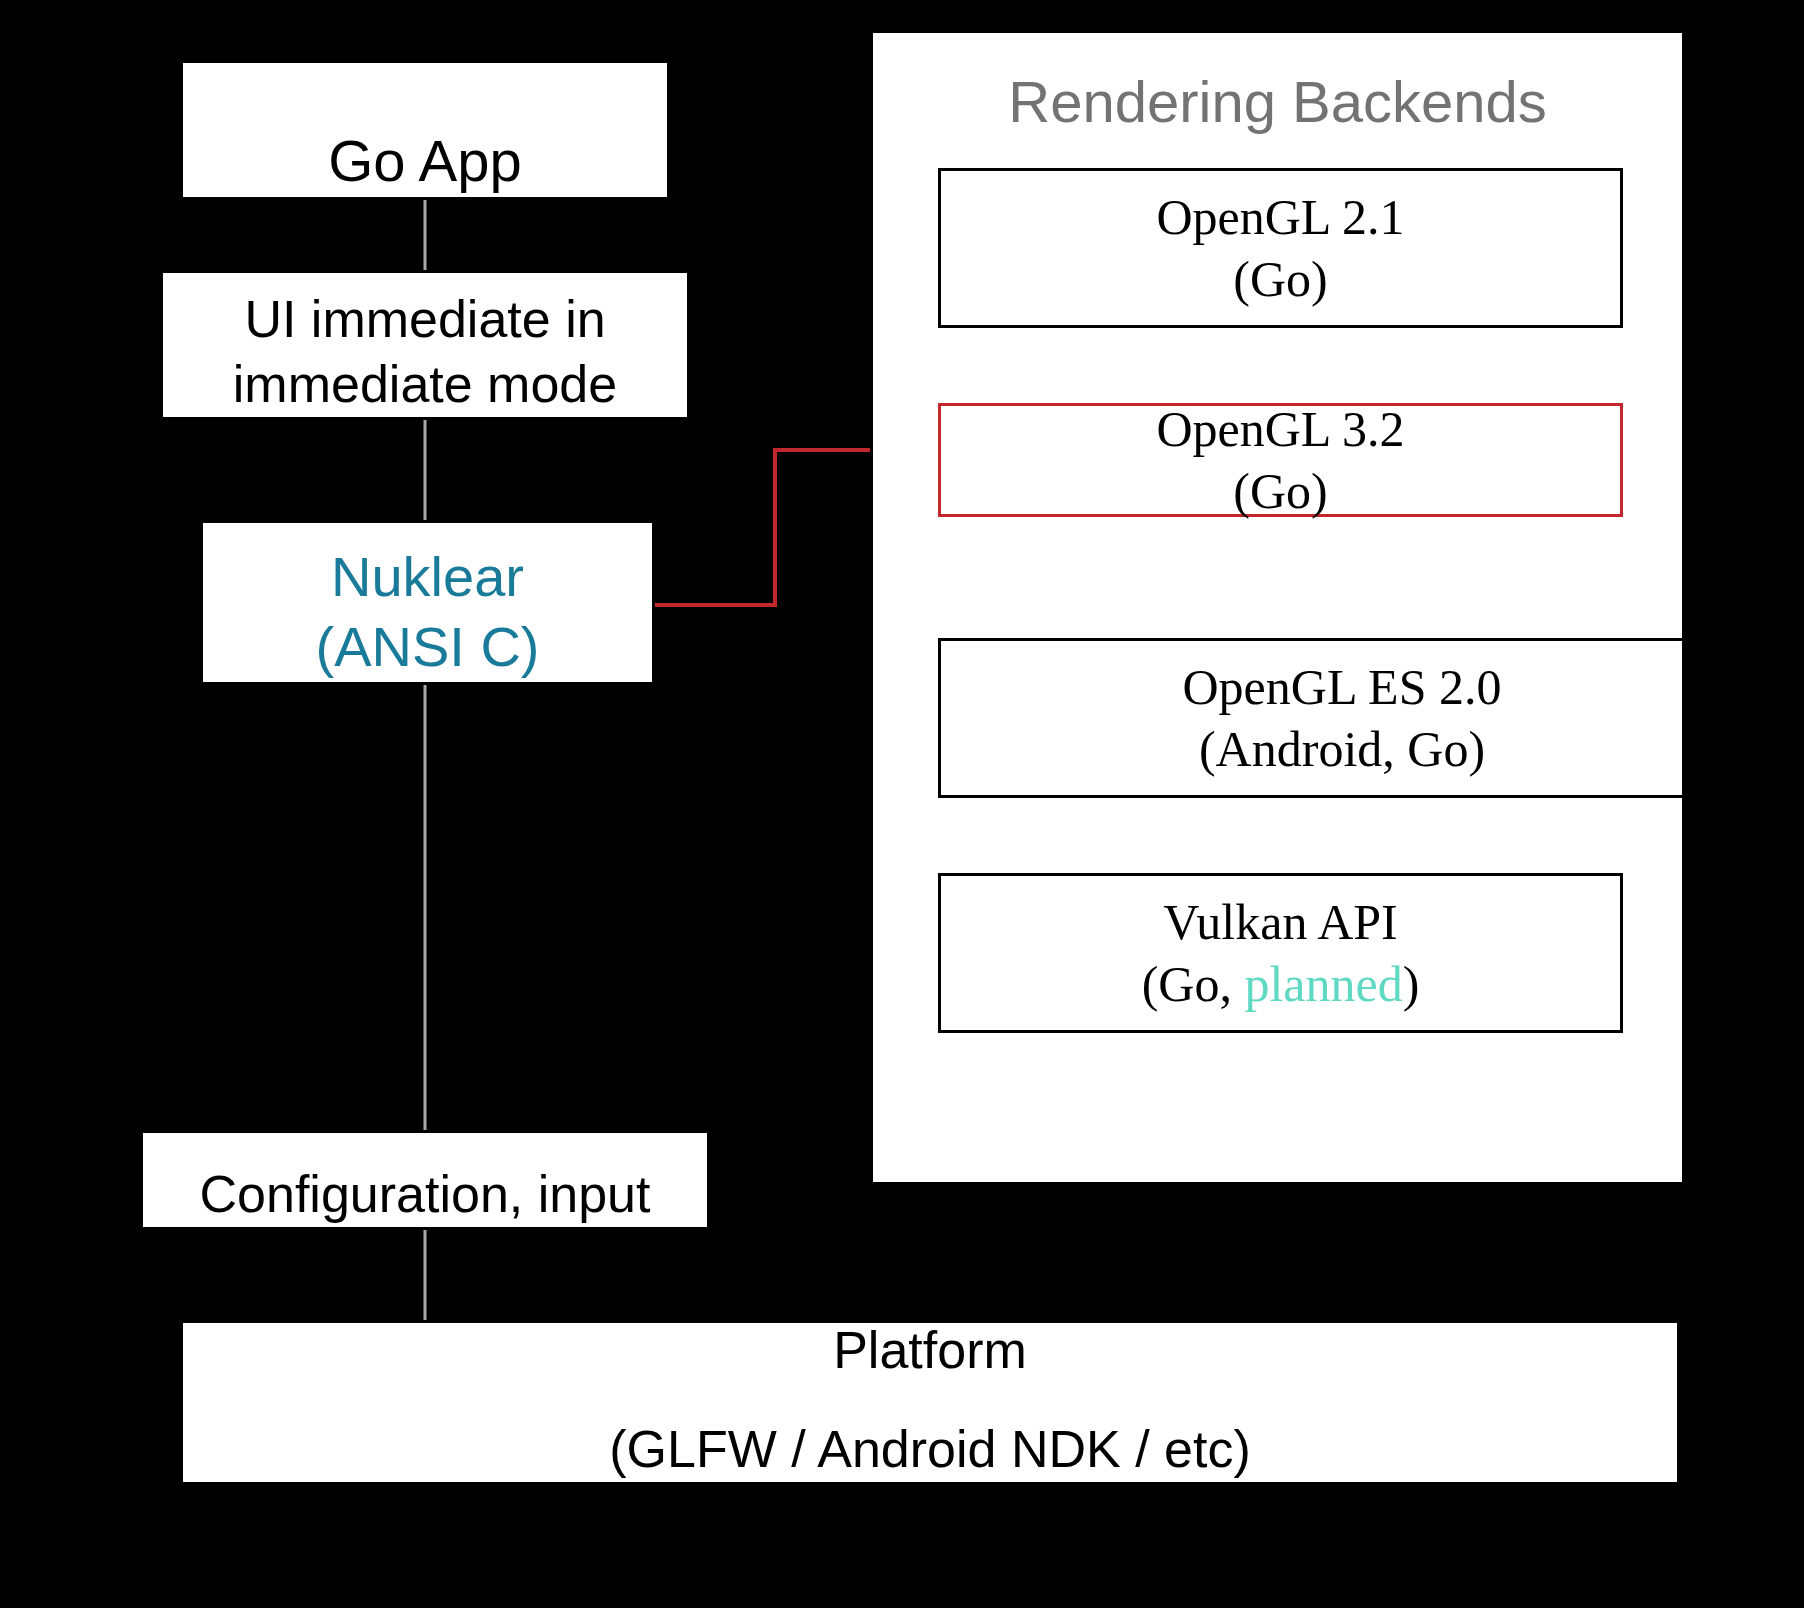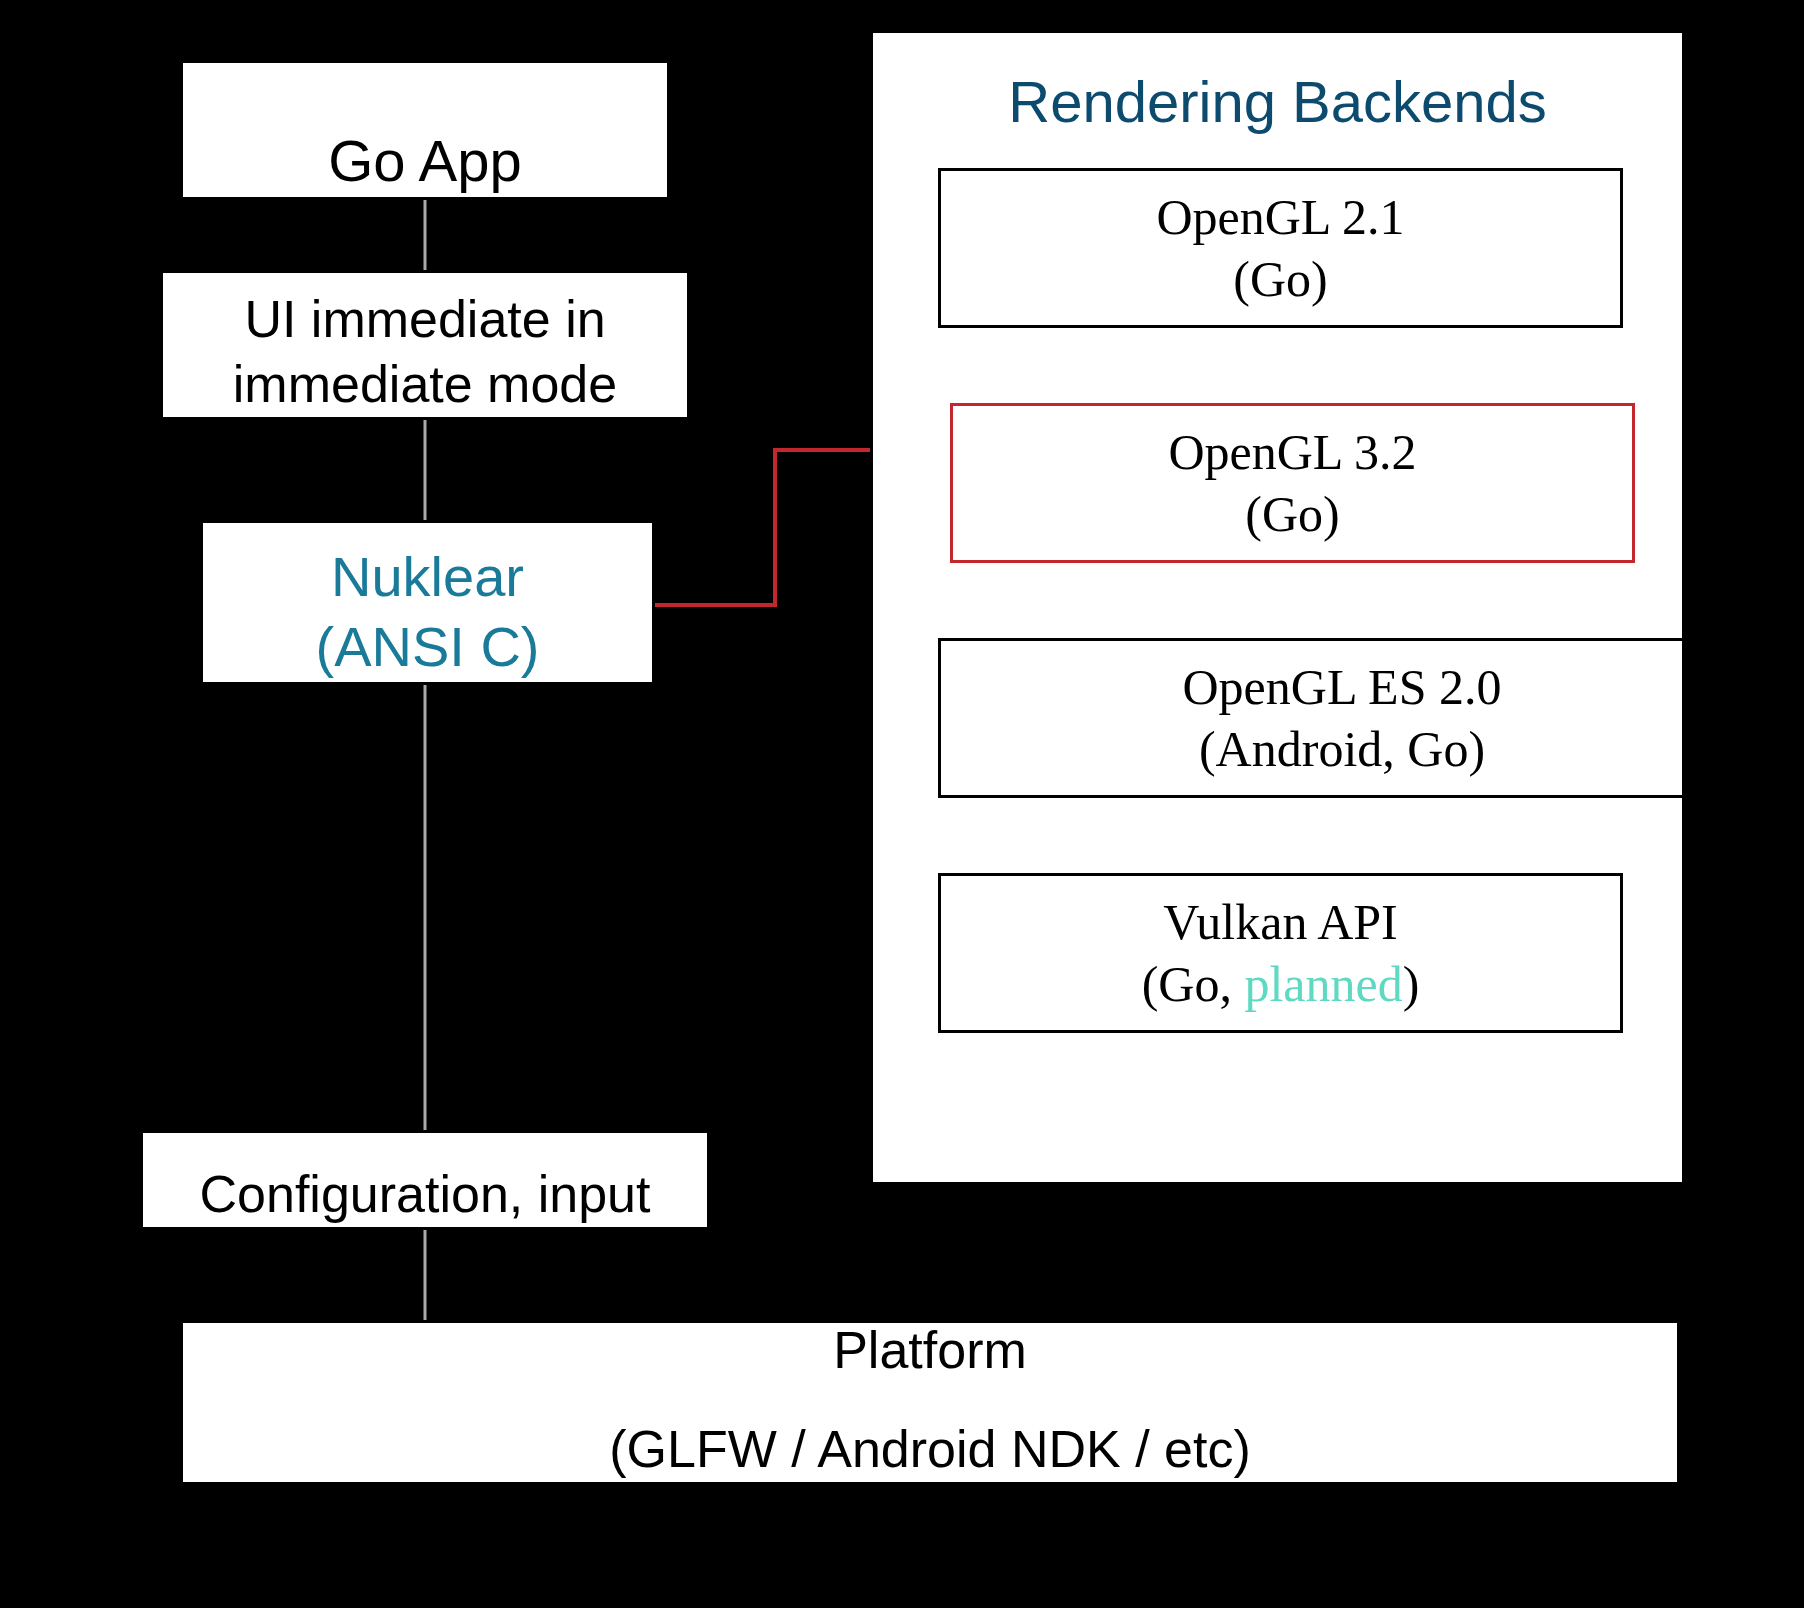--- a/index.html
+++ b/index.html
@@ -25,21 +25,21 @@
     }
     .box-teal { color: #1a7a99; }
     .planned { color: #5fd9c2; }
     .backends-container {
       position: absolute;
       background: #fff;
       border: 3px solid #000;
     }
     .backends-title {
       position: absolute;
-      color: #0c4a6e;
+      color: #737373;
       font-size: 58px;
       text-align: center;
       width: 100%;
     }
     .backends-inner {
       position: absolute;
       border: 3px solid #000;
       display: flex;
       flex-direction: column;
       align-items: center;
@@ -111,21 +111,21 @@
 </svg>
 
 <div class="backends-container" style="left:870px; top:30px; width:815px; height:1155px;">
   <div class="backends-title" style="top:35px;">Rendering Backends</div>
 
   <div class="backends-inner" style="left:65px; top:135px; width:685px; height:160px;">
     <span>OpenGL 2.1</span>
     <span>(Go)</span>
   </div>
 
-  <div class="backends-inner selected" style="left:65px; top:370px; width:685px; height:160px;margin-left:12px;">
+  <div class="backends-inner selected" style="left:65px; top:370px; width:685px; height:114px;">
     <span>OpenGL 3.2</span>
     <span>(Go)</span>
   </div>
 
   <div class="backends-inner" style="left:65px; top:605px; width:808px; height:160px;">
     <span>OpenGL ES 2.0</span>
     <span>(Android, Go)</span>
   </div>
 
   <div class="backends-inner" style="left:65px; top:840px; width:685px; height:160px;">

